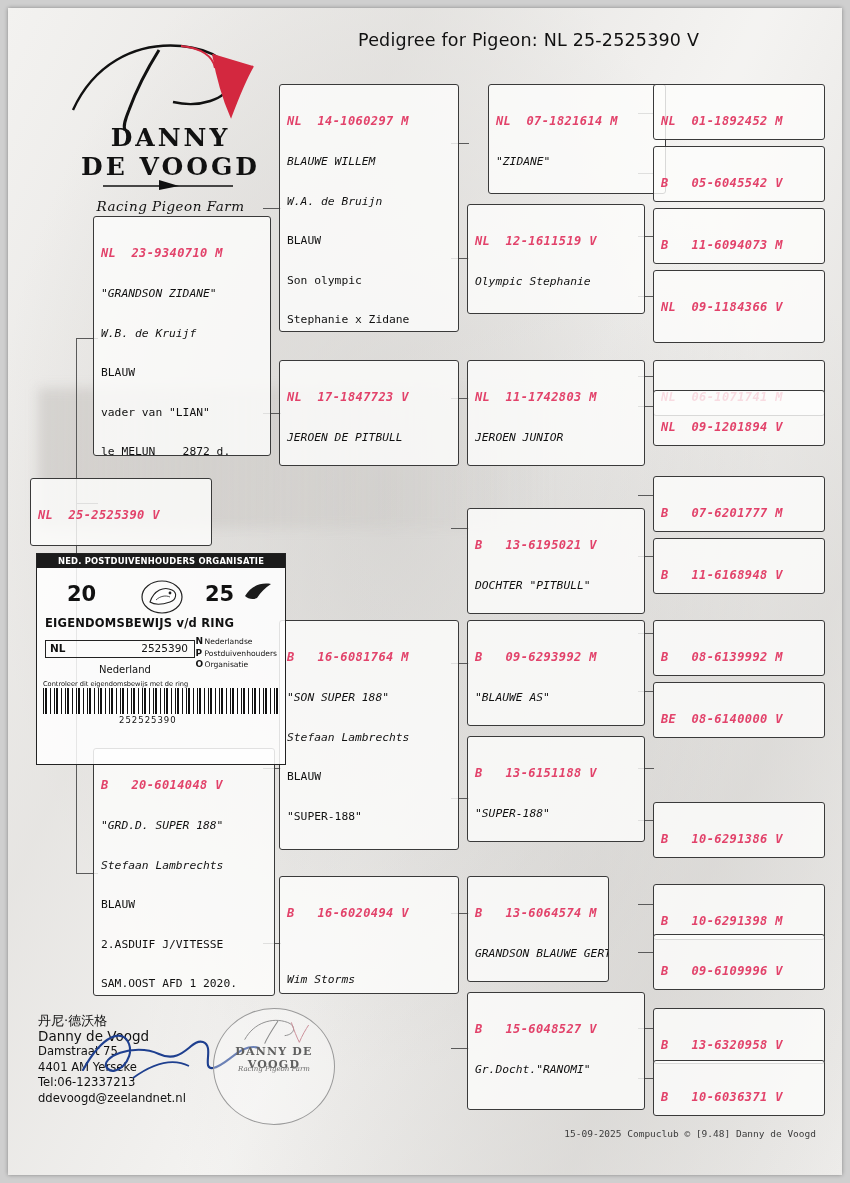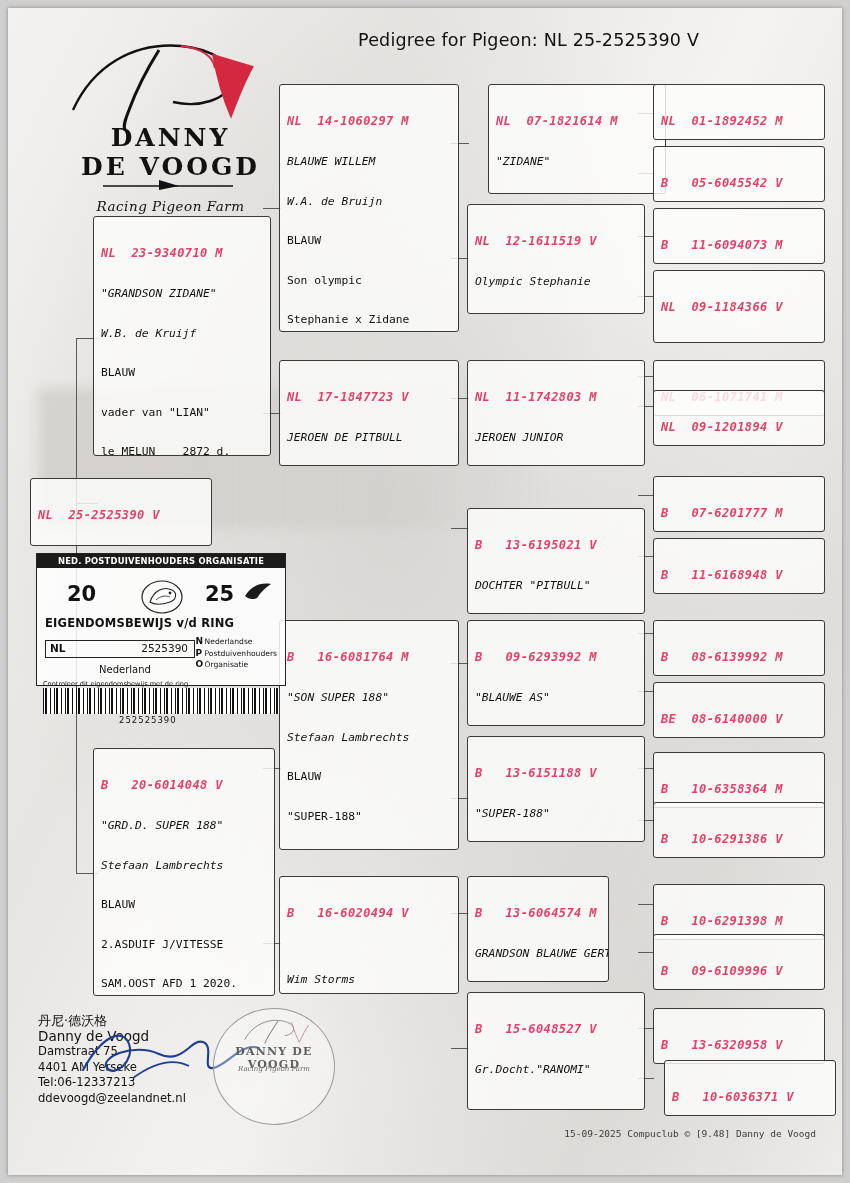--- a/index.html
+++ b/index.html
@@ -77,21 +77,21 @@
   .ow{font-style:italic;display:block;}
   .ln{display:block;}
 
   
   .ln-h,.ln-v{position:absolute;background:#5a5a5a;}
   .ln-h{height:1.2px;}
   .ln-v{width:1.2px;}
 
   
   .cert{
-    position:absolute;left:28px;top:545px;width:250px;height:133px;
+    position:absolute;left:28px;top:545px;width:250px;height:212px;
     border:1.5px solid #222;background:rgba(255,255,255,.85);
     box-sizing:border-box;
     font-family:"DejaVu Sans", sans-serif;
   }
   .cert .hdr{
     background:#1b1b1b;color:#fff;font-size:8.4px;font-weight:bold;
     text-align:center;letter-spacing:.2px;padding:2px 0 2px;
   }
   .cert .yr{
     position:absolute;left:30px;top:28px;font-size:21px;font-weight:bold;color:#111;
@@ -408,46 +408,41 @@
   <div class="box" style="left:645px;top:612px;width:172px;height:56px;">
     <span class="ring">B   08-6139992 M</span>
     
     
   </div>
   <div class="box" style="left:645px;top:674px;width:172px;height:56px;">
     <span class="ring">BE  08-6140000 V</span>
     
     
   </div>
-  <div class="box" style="left:645px;top:744px;width:172px;height:56px;">
-    <span class="ring">B   10-6358364 M</span>
-    
-    
-  </div>
   <div class="box" style="left:645px;top:794px;width:172px;height:56px;">
     <span class="ring">B   10-6291386 V</span>
     
     
   </div>
   <div class="box" style="left:645px;top:876px;width:172px;height:56px;">
     <span class="ring">B   10-6291398 M</span>
     <span class="nm"></span>
     
   </div>
   <div class="box" style="left:645px;top:926px;width:172px;height:56px;">
     <span class="ring">B   09-6109996 V</span>
     
     
   </div>
   <div class="box" style="left:645px;top:1000px;width:172px;height:56px;">
     <span class="ring">B   13-6320958 V</span>
     <span class="nm"></span>
     
   </div>
-  <div class="box" style="left:645px;top:1052px;width:172px;height:56px;margin-left:11px;">
+  <div class="box" style="left:645px;top:1052px;width:172px;height:56px;">
     <span class="ring">B   10-6036371 V</span>
     
   </div>
 
   <div class="cert">
     <div class="hdr">NED. POSTDUIVENHOUDERS ORGANISATIE</div>
     <div class="yr">20</div>
     <div class="yr2">25</div>
     <svg class="pigeonlogo" viewBox="0 0 60 42">
       <ellipse cx="30" cy="21" rx="20" ry="16" fill="none" stroke="#222" stroke-width="1.2"></ellipse>

